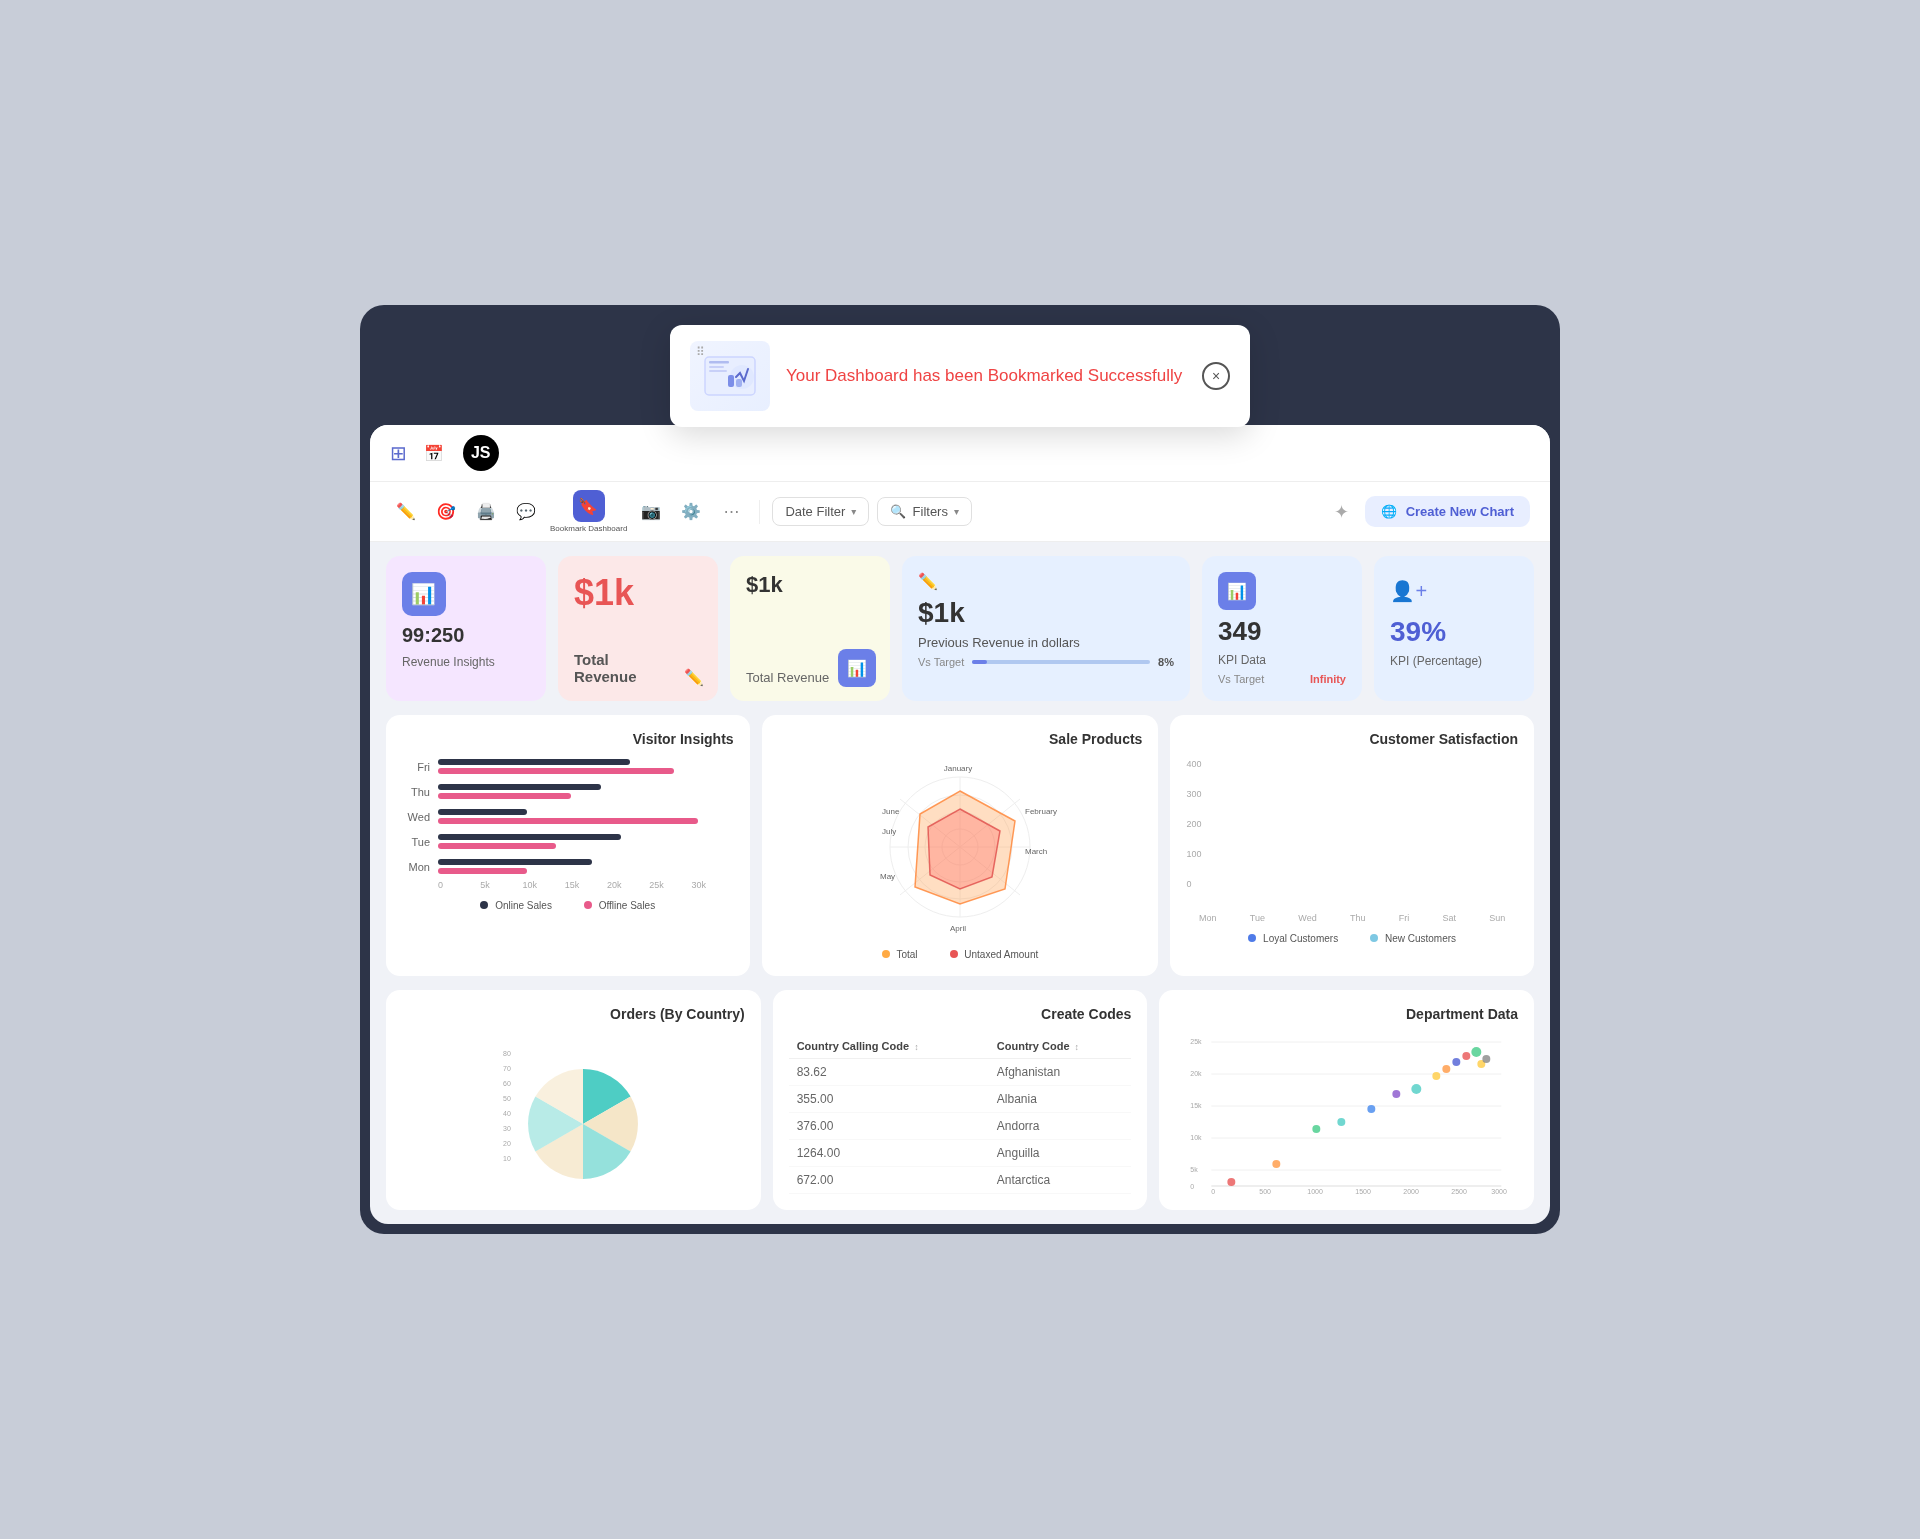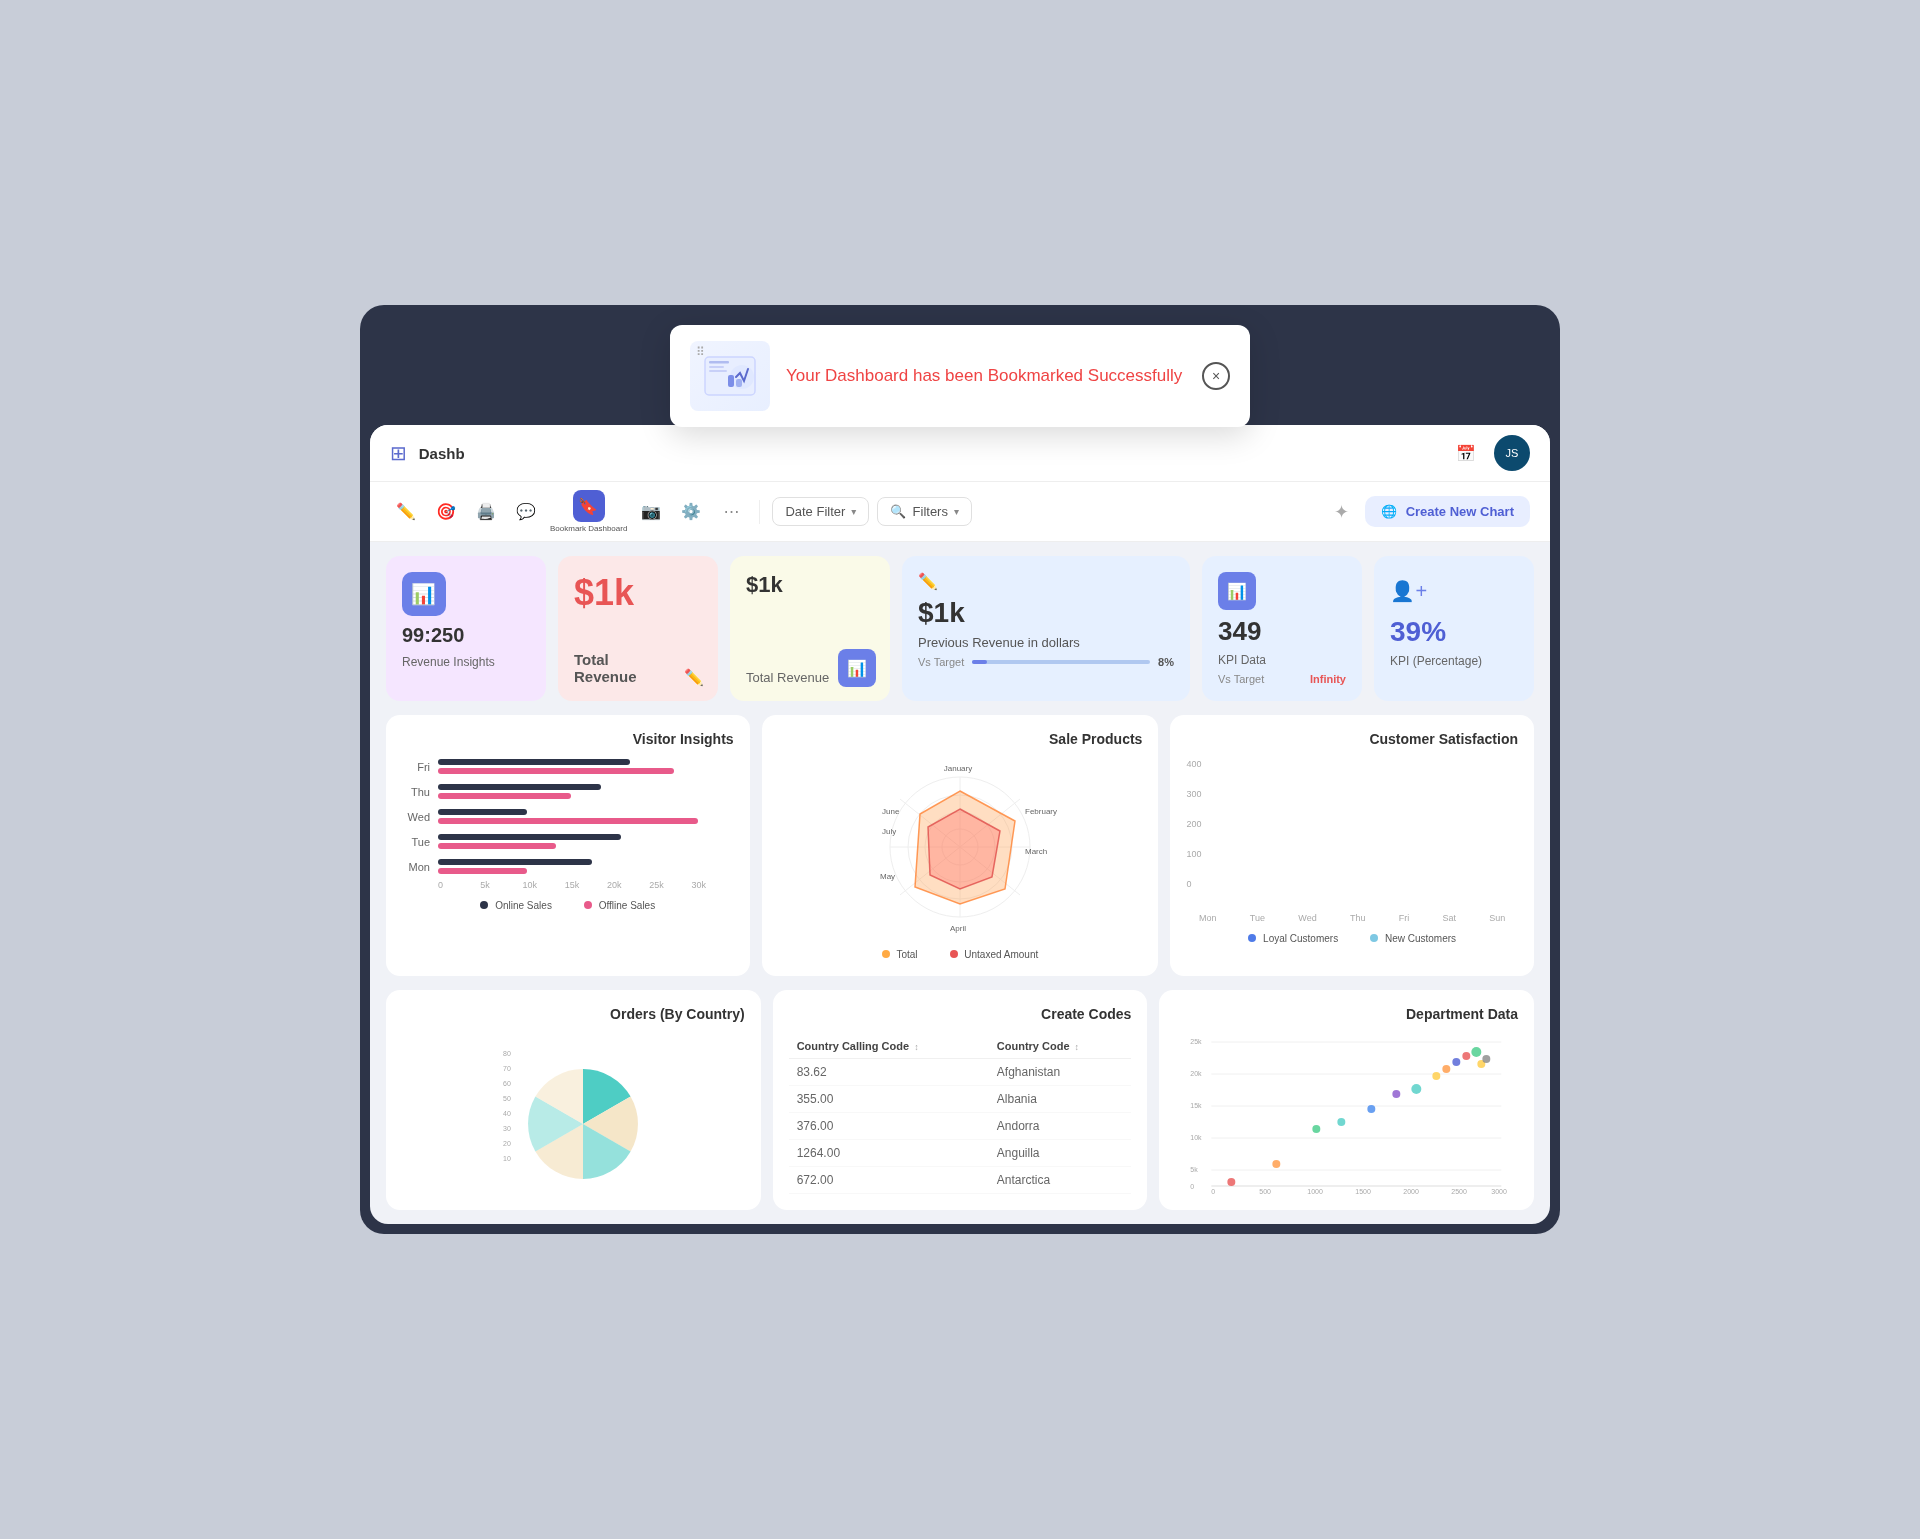--- a/index.html
+++ b/index.html
@@ -112,28 +112,28 @@
       display: flex;
       align-items: center;
       justify-content: center;
       color: #888;
       font-size: 16px;
       cursor: pointer;
     }
     .topbar-avatar {
       width: 36px;
       height: 36px;
-      background: #0c4a6e;
+      background: #000000;
       border-radius: 50%;
       display: flex;
       align-items: center;
       justify-content: center;
       color: white;
-      font-size: 11px;
-      font-weight: 400;
+      font-size: 16px;
+      font-weight: 700;
     }
     
     .toolbar {
       background: white;
       padding: 8px 20px;
       display: flex;
       align-items: center;
       gap: 8px;
       border-bottom: 1px solid #eee;
     }
@@ -601,21 +601,20 @@
     <span class="toast-text">Your Dashboard has been Bookmarked Successfully</span>
     <div class="toast-close">
       <span>×</span>
     </div>
   </div>
 
   <div class="main-content">
 
     <div class="topbar">
       <div class="topbar-logo">⊞</div>
-      <div class="topbar-title">Dashb</div>
       <div class="topbar-actions">
         <div class="topbar-icon">📅</div>
         <div class="topbar-avatar">JS</div>
       </div>
     </div>
 
     <div class="toolbar">
       <div class="toolbar-icon-btn">✏️</div>
       <div class="toolbar-icon-btn">🎯</div>
       <div class="toolbar-icon-btn">🖨️</div>

